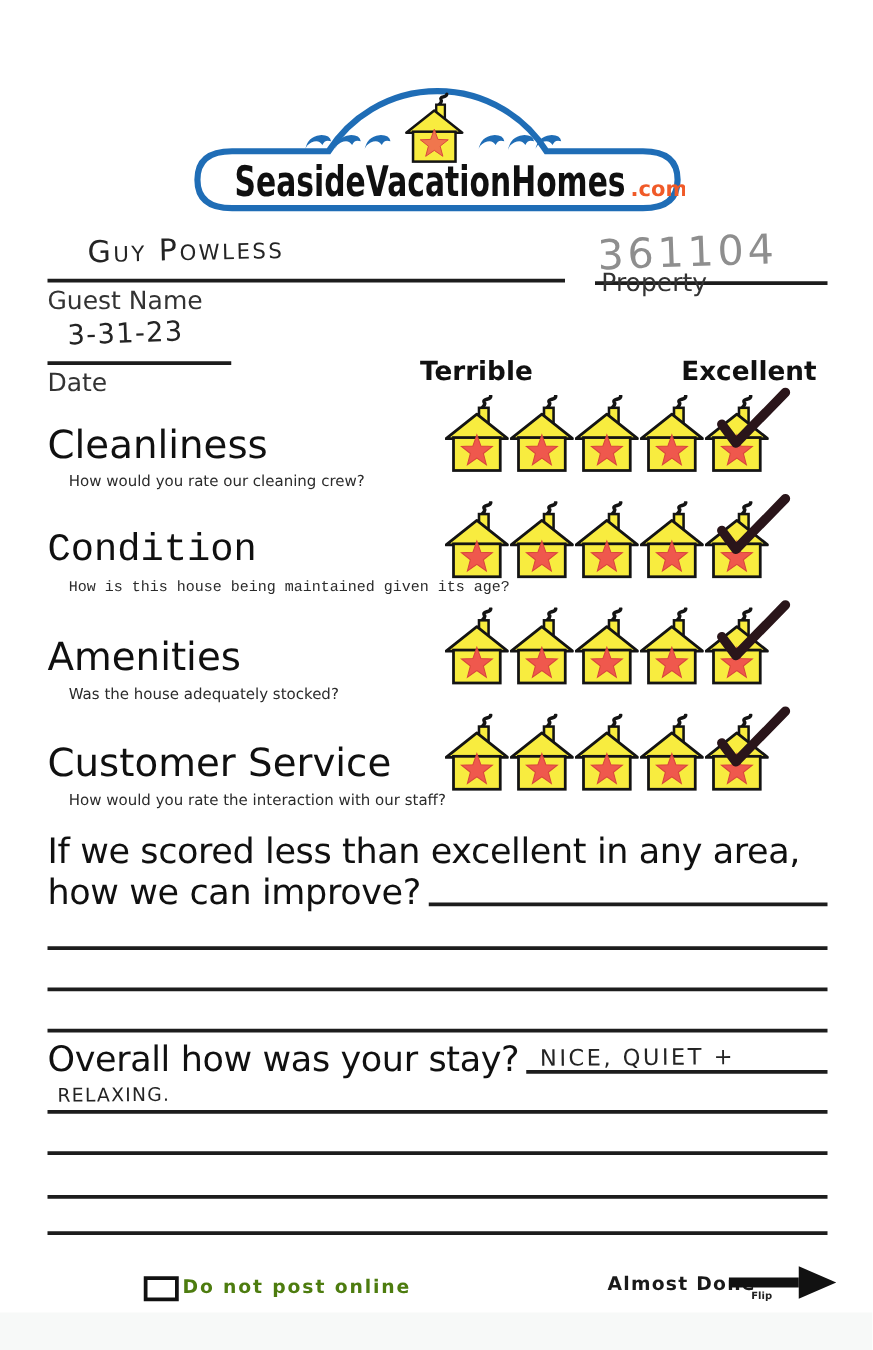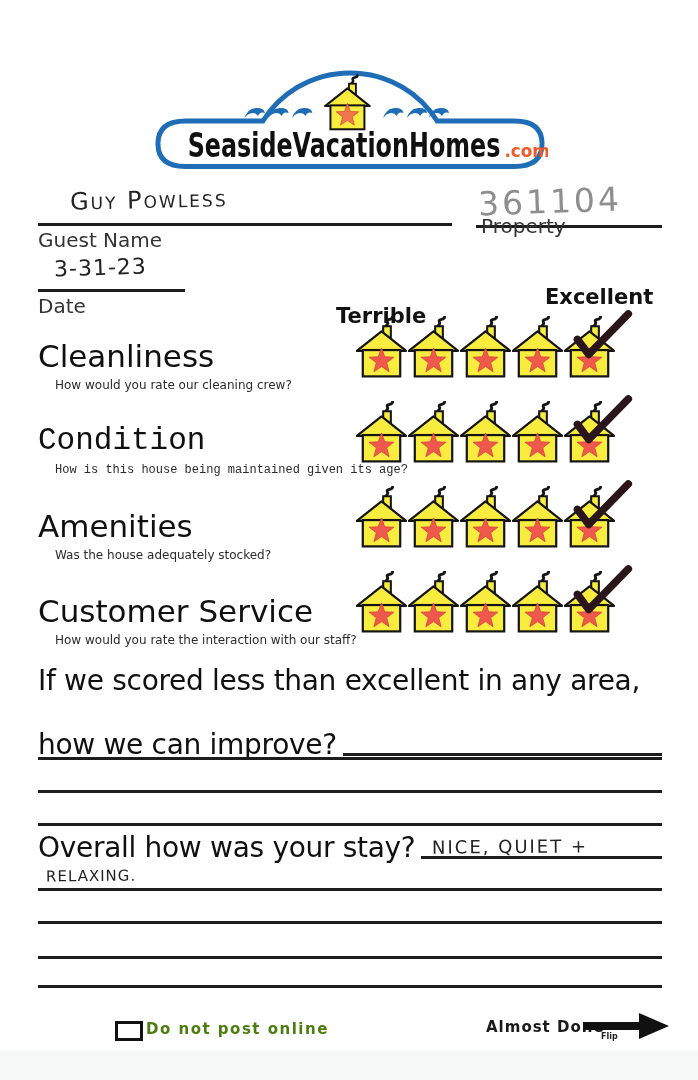--- a/index.html
+++ b/index.html
@@ -21,21 +21,21 @@
   .hand-date{left:54px;top:255px;font-size:22px;letter-spacing:1px;transform:rotate(-2deg);}
   .field-line{height:0;border-top:3px solid #1d1d1d;}
   .line-name{left:38px;top:223px;width:414px;}
   .line-prop{left:476px;top:225px;width:186px;}
   .line-date{left:38px;top:289px;width:147px;}
   .field-label{font-size:20px;color:#333;}
   .lbl-name{left:38px;top:228px;}
   .lbl-prop{left:481px;top:214px;}
   .lbl-date{left:38px;top:294px;}
   .scale-label{font-size:21px;font-weight:bold;color:#111;}
-  .scale-low{left:336px;top:285px;margin-top:19px;}
+  .scale-low{left:336px;top:285px;}
   .scale-high{left:545px;top:285px;}
 
   
   .rating-row{left:0;width:698px;height:85px;padding-left:43px;}
   .row-0{top:316px;} .row-1{top:401px;font-family:Liberation Mono, monospace;} .row-2{top:486px;} .row-3{top:571px;}
   .rating-heading{position:absolute;left:38px;top:22px;font-size:31px;color:#101010;white-space:nowrap;}
   .rating-question{position:absolute;left:55px;top:62px;font-size:12px;color:#2b2b2b;white-space:nowrap;}
   .houses{position:absolute;left:356px;top:0;display:flex;gap:1px;}
   .house{position:relative;display:inline-block;width:51px;height:63px;}
   .smoke{fill:none;stroke:#141414;stroke-width:3.4;stroke-linecap:round;}
@@ -46,21 +46,21 @@
   .check{display:none;position:absolute;left:4px;top:-7px;}
   .house.checked .check{display:block;}
   .check path{fill:none;stroke:#2a151a;stroke-width:8;stroke-linecap:round;stroke-linejoin:round;}
 
   
   .big-text{font-size:28px;letter-spacing:-0.3px;color:#101010;white-space:nowrap;}
   .improve-1{left:38px;top:664px;}
   .prompt-row{display:flex;align-items:flex-end;width:624px;}
   .prompt-row .big-text{flex:0 0 auto;}
   .fill-line{flex:1 1 auto;border-bottom:3px solid #1d1d1d;margin:0 0 5px 6px;}
-  .improve-2{left:38px;top:728px;}
+  .improve-2{left:38px;top:697px;}
   .stay-row{left:38px;top:831px;}
   .writing-line{left:38px;width:624px;height:0;border-top:3px solid #1d1d1d;}
   .wl-a{top:757px;} .wl-b{top:790px;} .wl-c{top:823px;}
   .wl-d{top:888px;} .wl-e{top:921px;} .wl-f{top:956px;} .wl-g{top:985px;}
   .hand-stay1{left:432px;top:836px;font-size:18px;letter-spacing:2px;transform:rotate(-0.5deg);}
   .hand-stay2{left:46px;top:867px;font-size:15px;letter-spacing:1px;transform:rotate(-0.5deg);}
 
   
   .checkbox{left:115px;top:1021px;width:22px;height:14px;border:3px solid #111;background:#fff;}
   .cb-label{left:146px;top:1020px;font-size:15px;font-weight:bold;letter-spacing:1.5px;color:#4d7c0f;}

